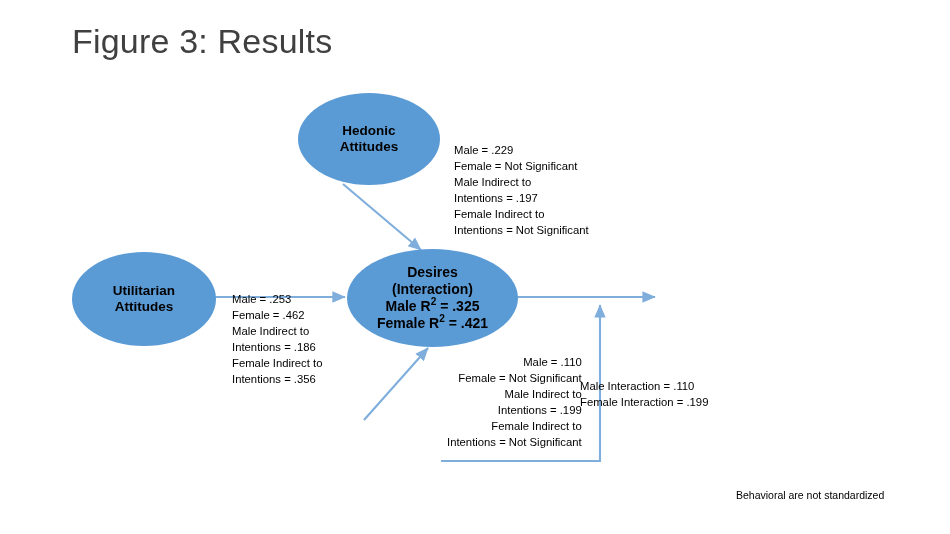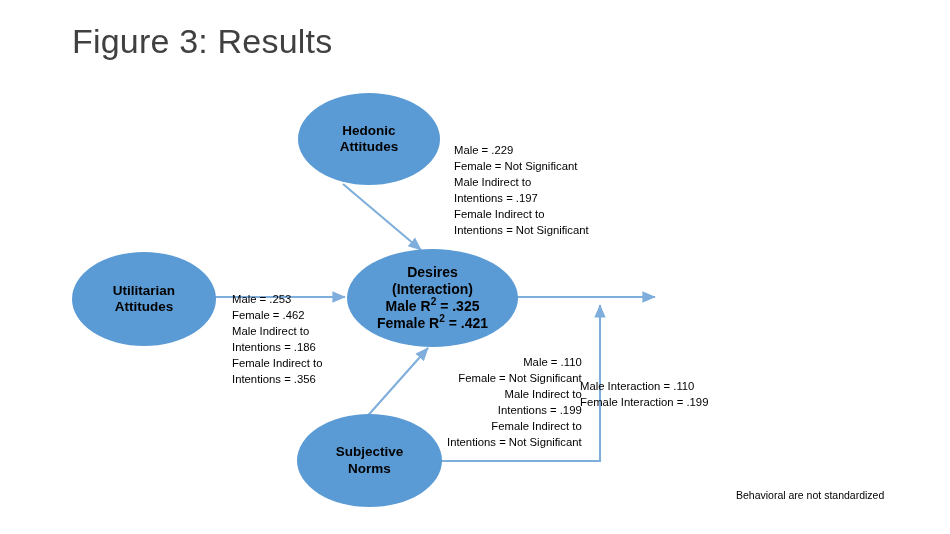--- a/index.html
+++ b/index.html
@@ -141,24 +141,20 @@
     <span class="line">Attitudes</span>
   </div>
 
   <div class="node" id="node-desires">
     <span class="line">Desires</span>
     <span class="line">(Interaction)</span>
     <span class="line"><span>Male R</span><sup>2</sup><span> = .325</span></span>
     <span class="line"><span>Female R</span><sup>2</sup><span> = .421</span></span>
   </div>
 
-  <div class="node" id="node-subjective">
-    <span class="line">Subjective</span>
-    <span class="line">Norms</span>
-  </div>
 
 
   <div class="edge-label" id="label-utilitarian-desires">Male = .253
 Female = .462
 Male Indirect to
 Intentions = .186
 Female Indirect to
 Intentions = .356</div>
 
   <div class="edge-label" id="label-hedonic-desires">Male = .229

